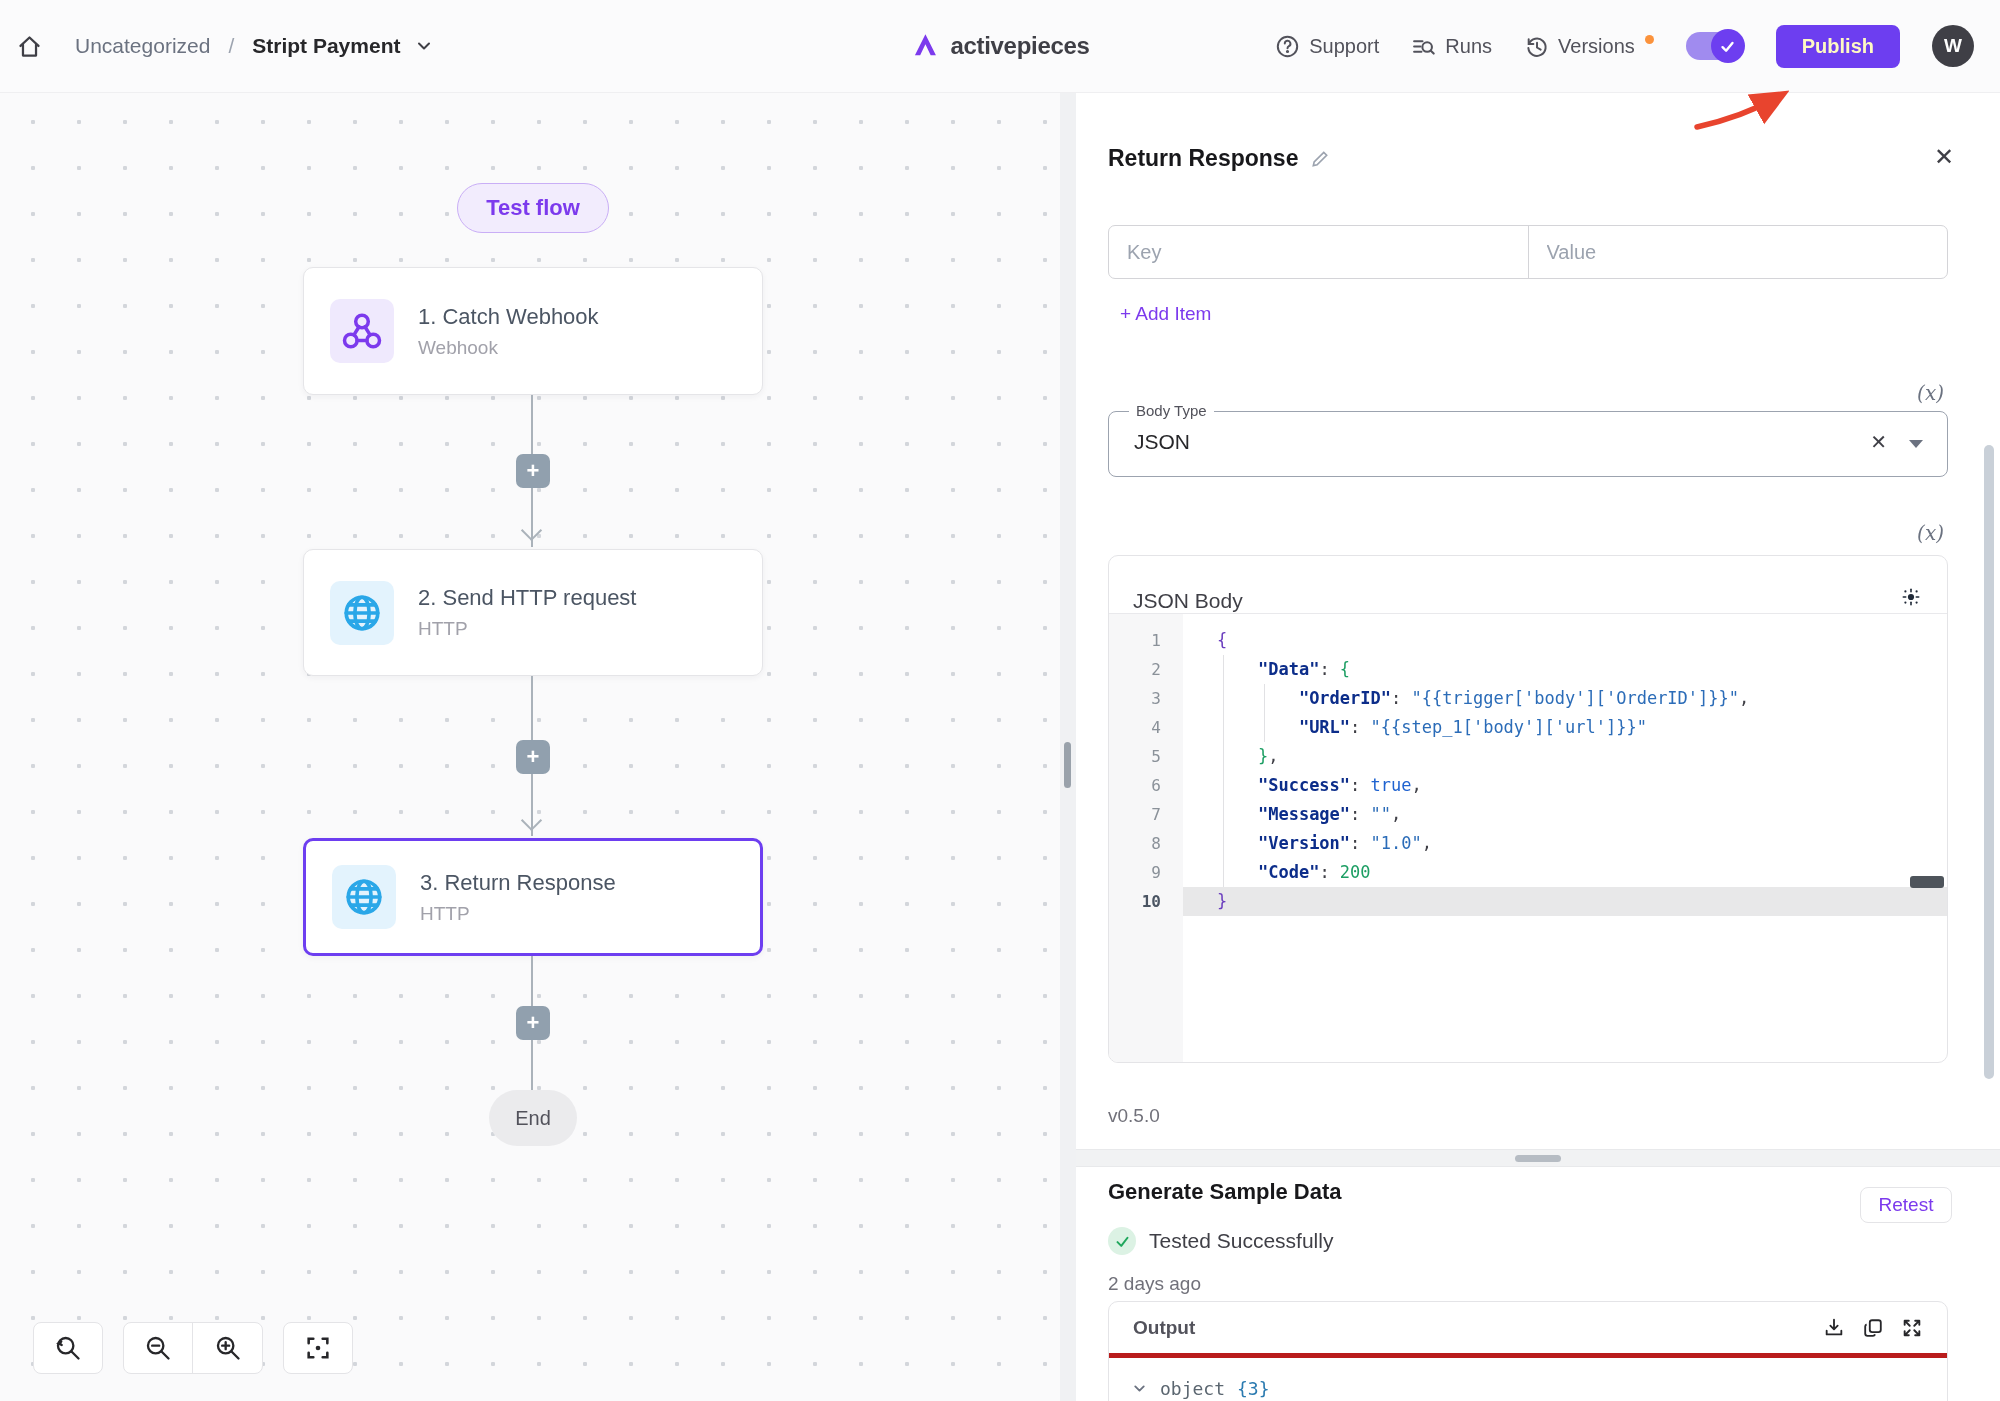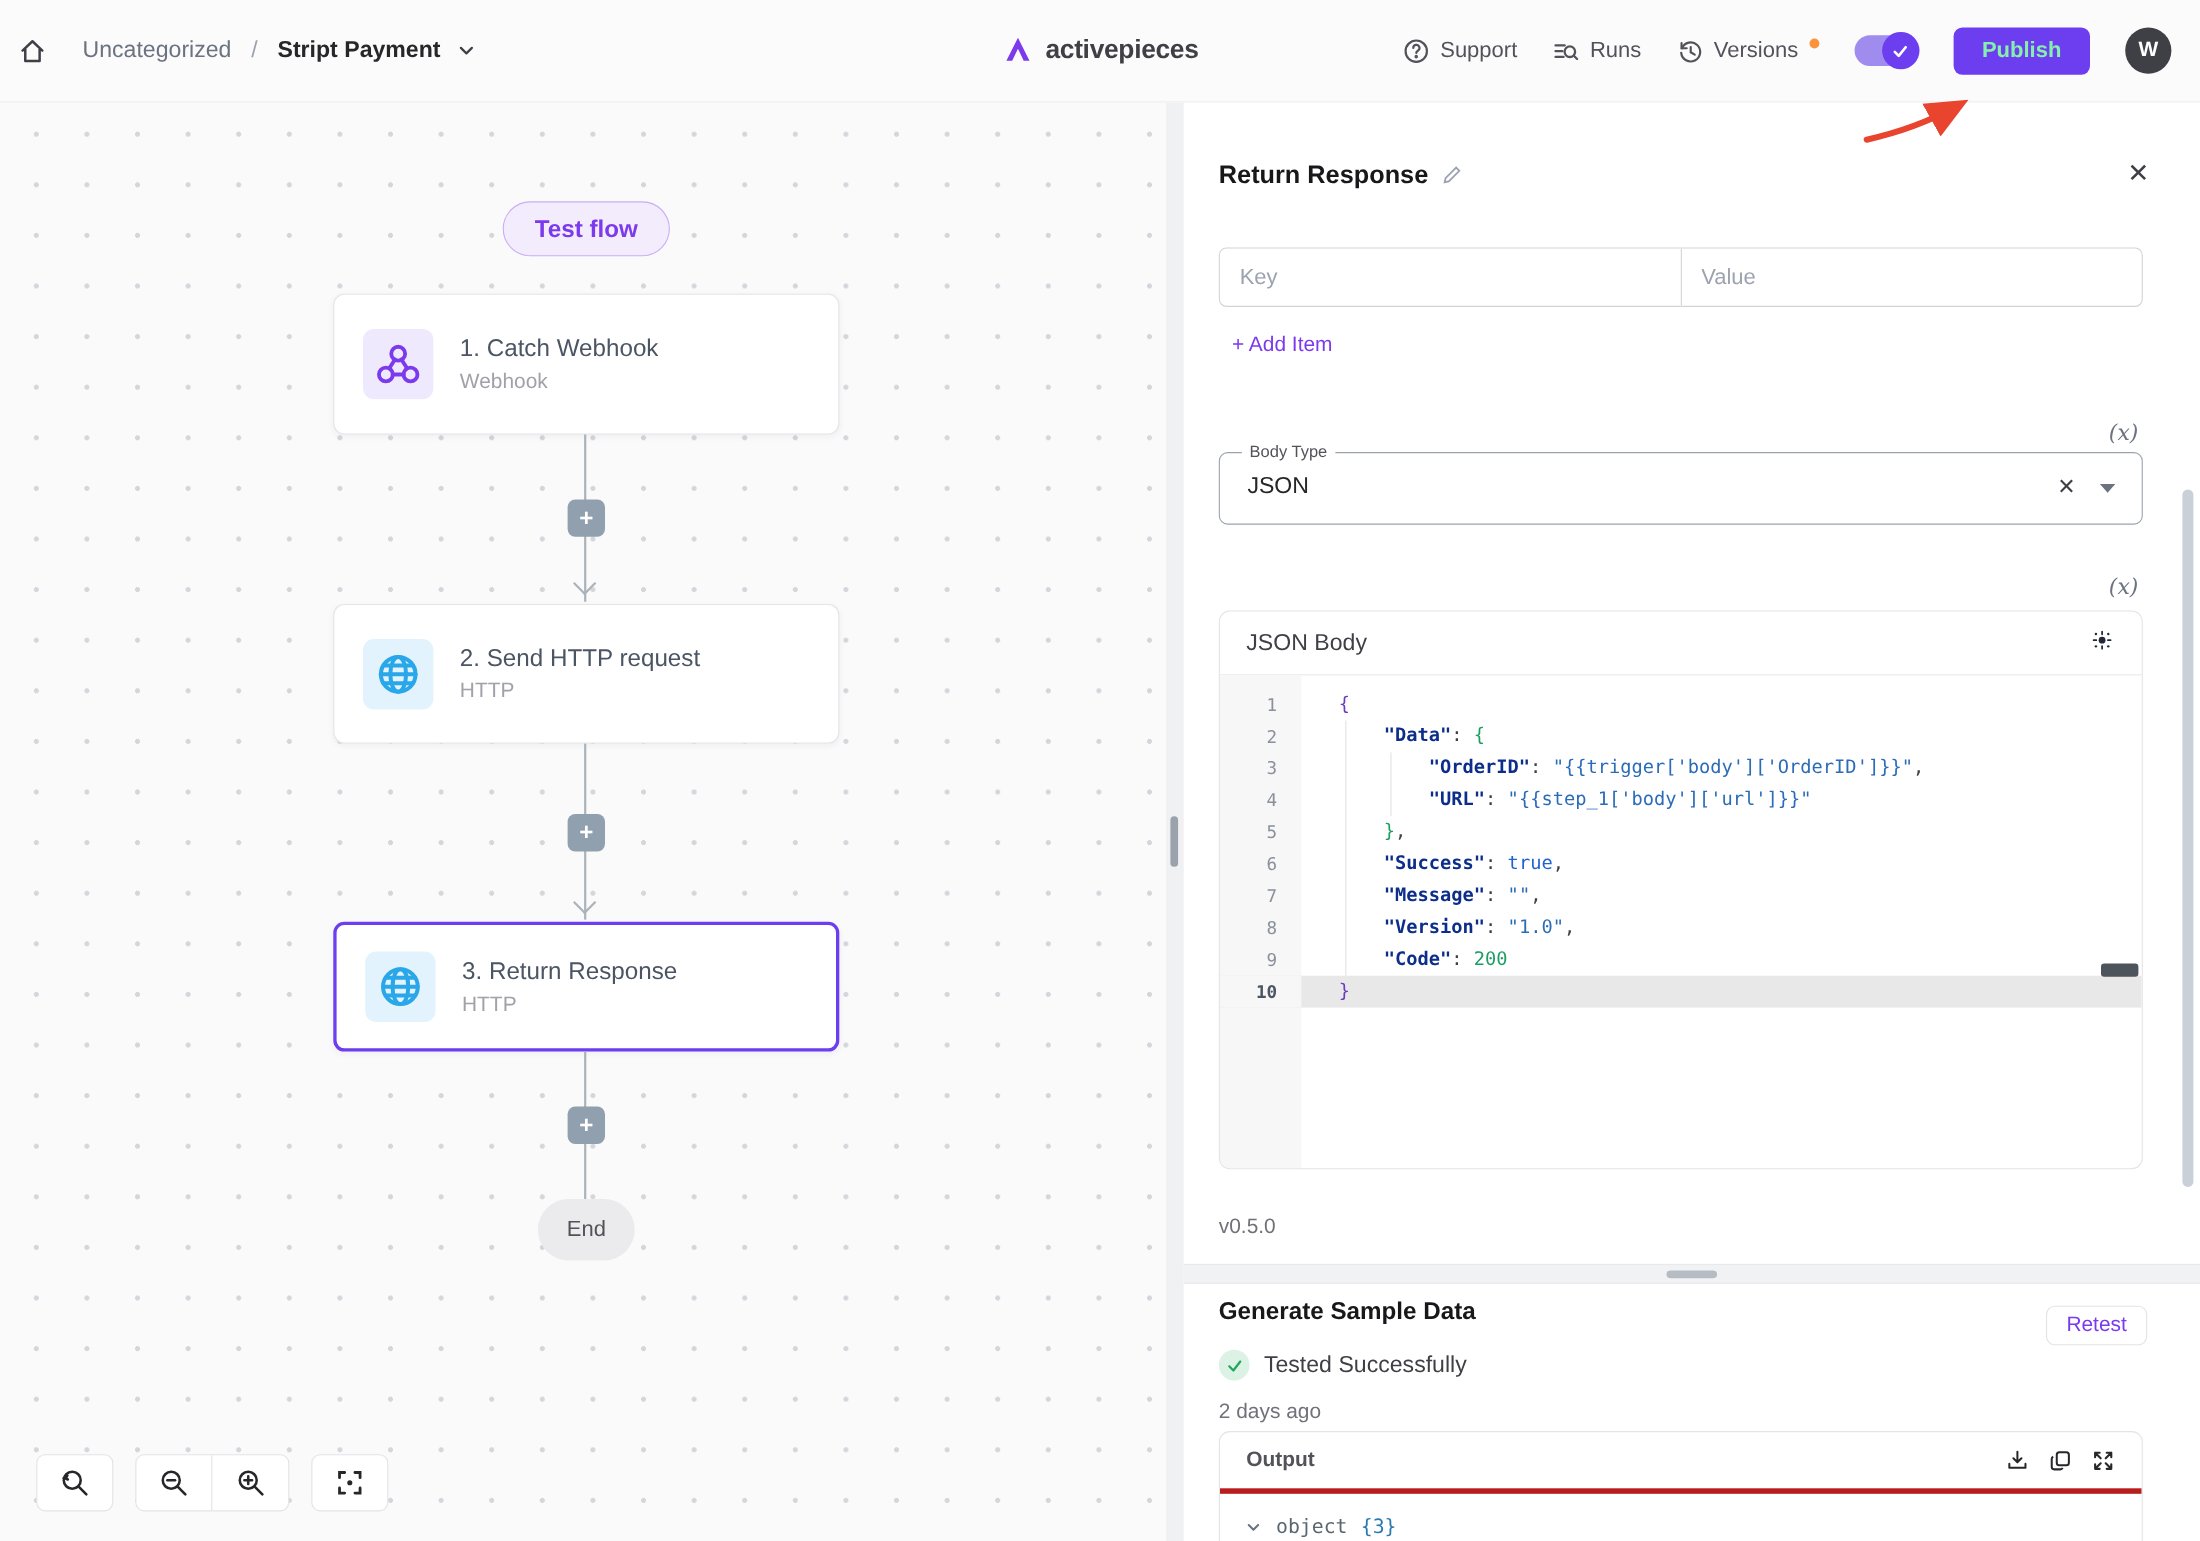--- a/index.html
+++ b/index.html
@@ -16,21 +16,21 @@
   .crumb-name { font-size:21px; font-weight:700; color:#27272a; }
   .logo { position:absolute; left:50%; transform:translateX(-50%); display:flex; align-items:center; gap:10px;}
   .logo-text { font-size:24px; font-weight:700; color:#3f3f46; letter-spacing:-0.3px;}
   .tb-right { margin-left:auto; display:flex; align-items:center; gap:32px; padding-right:26px;}
   .tb-item { display:flex; align-items:center; gap:9px; cursor:pointer; }
   .tb-item span { font-size:20px; color:#52525b; }
   .orange-dot { width:9px; height:9px; border-radius:50%; background:#fb923c; margin-left:-22px; margin-top:-14px;}
   .toggle { position:relative; width:58px; height:28px; border-radius:14px; background:#a08bef; cursor:pointer;}
   .toggle .knob { position:absolute; right:-1px; top:-3px; width:34px; height:34px; border-radius:50%;
     background:#6d3ef0; display:flex; align-items:center; justify-content:center; color:#fff; font-size:18px; font-weight:700;}
-  .publish-btn { background:#6d3ef0; color:#86efac; font-size:20px; font-weight:600; border:none;
+  .publish-btn { background:#6d3ef0; color:#fef9c3; font-size:20px; font-weight:600; border:none;
     border-radius:8px; padding:10px 26px; cursor:pointer; font-family:inherit;}
   .avatar { width:42px; height:42px; border-radius:50%; background:#3f3f46; color:#fff;
     display:flex; align-items:center; justify-content:center; font-size:19px; font-weight:700; cursor:pointer;}
 
   
   .canvas { position:absolute; left:0; top:93px; width:1060px; height:1308px; background:#fafafb;
     background-image:radial-gradient(circle, #d3d6db 2px, transparent 2.4px);
     background-size:46px 46px; background-position:10px 6px; overflow:hidden;}
   .testflow { position:absolute; left:457px; top:90px; width:152px; height:50px; border-radius:26px;
     background:#f2ecfd; border:1.6px solid #c9aef6; color:#7c3aed; font-size:22px; font-weight:600;
@@ -79,21 +79,21 @@
   .fieldset { position:absolute; left:32px; top:318px; width:840px; height:66px; border:1px solid #9ca3af;
     border-radius:8px; cursor:pointer;}
   .fieldset .legend { position:absolute; left:20px; top:-10px; background:#fff; padding:0 7px;
     font-size:15px; color:#52525b;}
   .fieldset .value { position:absolute; left:25px; top:18px; font-size:21px; color:#27272a;}
   .fieldset .clear { position:absolute; right:60px; top:18px; font-size:20px; color:#3f3f46; cursor:pointer;}
   .fieldset .caret { position:absolute; right:24px; top:28px; width:0; height:0;
     border-left:7px solid transparent; border-right:7px solid transparent; border-top:8px solid #6b7280;}
   .json-card { position:absolute; left:32px; top:462px; width:840px; height:508px;
     border:1px solid #e4e4e7; border-radius:10px; overflow:hidden; background:#fff;}
-  .json-head { height:58px; border-bottom:1px solid #e9e9ec; display:flex; align-items:center; padding:0 24px;}
+  .json-head { height:58px; border-bottom:1px solid #e9e9ec; display:flex; align-items:flex-end; padding:0 24px;}
   .json-head .t { font-size:21px; color:#3f3f46; font-weight:500;}
   .json-head .spark { margin-left:auto; cursor:pointer; }
   .code-area { position:relative; height:448px; font-family:"DejaVu Sans Mono", monospace; font-size:17px; cursor:text;}
   .gutter-bg { position:absolute; left:0; top:0; width:74px; height:100%; background:#f7f7f8; }
   .code-lines { position:relative; padding-top:12px; }
   .code-line { display:flex; height:29px; line-height:29px; position:relative;}
   .code-line .ln { width:74px; text-align:right; padding-right:22px; color:#8a9199; font-size:16px; flex:0 0 74px;}
   .code-line .lc { white-space:pre; padding-left:34px; }
   .code-line.active { background:#e8e8e9; }
   .code-line.active .ln { color:#4b5563; font-weight:700; background:#f7f7f8;}

